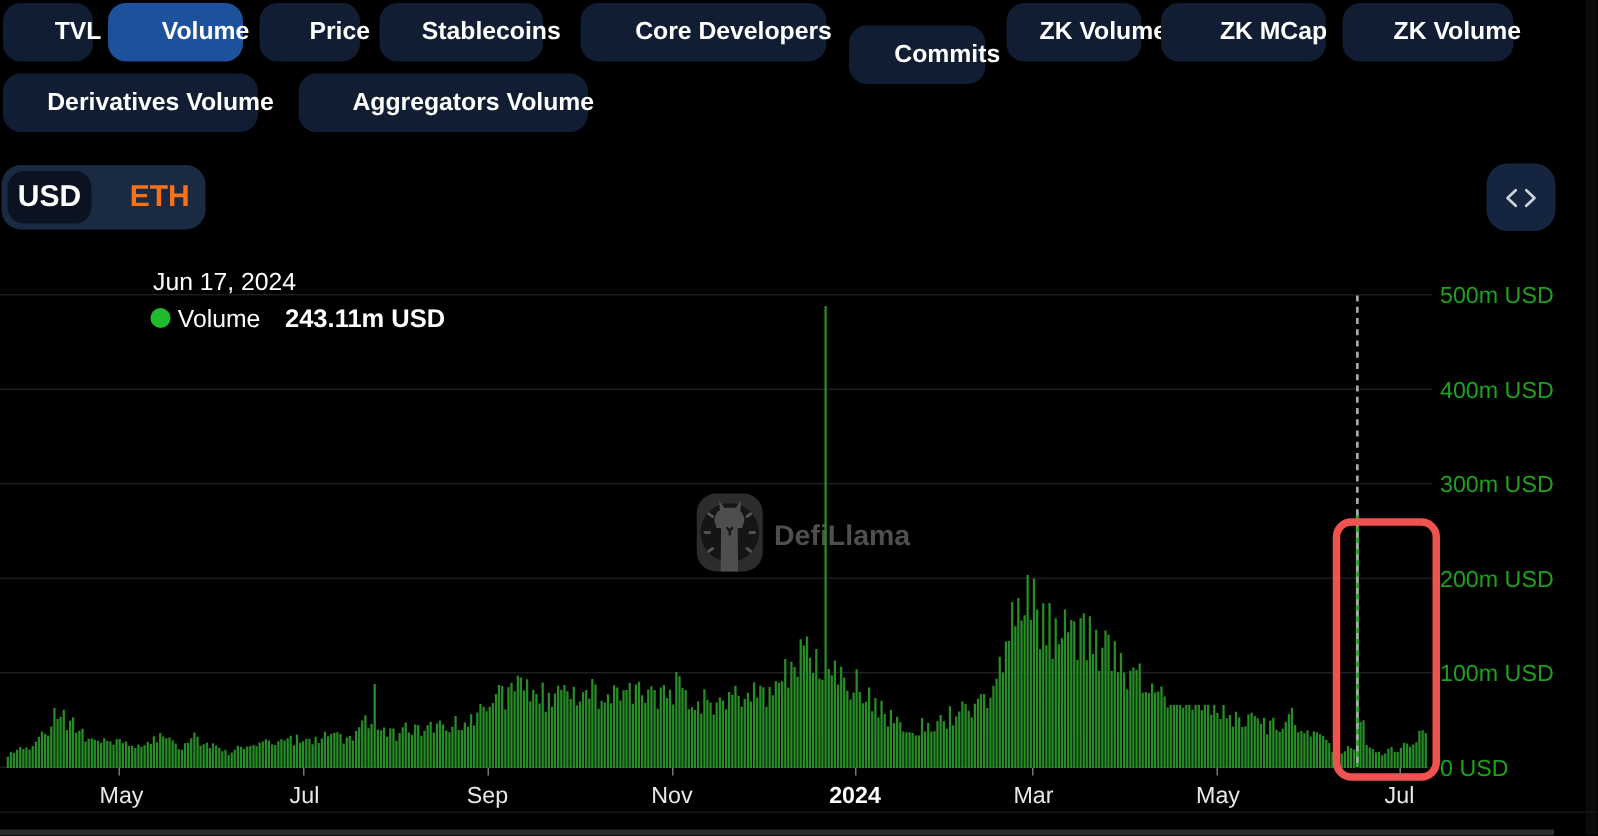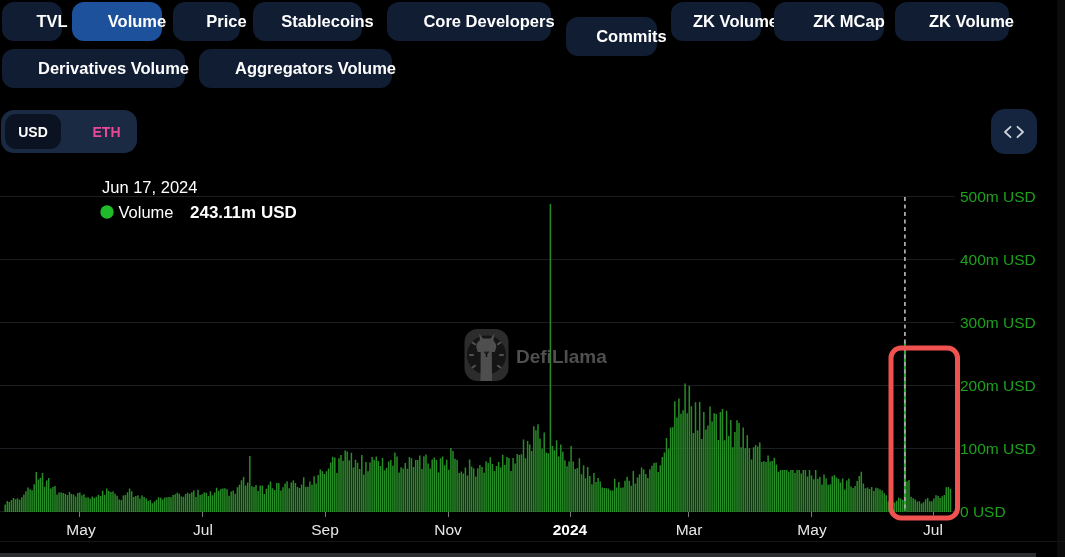--- a/index.html
+++ b/index.html
@@ -5,23 +5,23 @@
   html,body { width:1065px; height:557px; background:#000; overflow:hidden;
     font-family:"Liberation Sans", sans-serif; }
   .page { position:relative; width:1065px; height:557px; background:#000; }
   .btn { position:absolute; top:2px; height:39px; display:flex; align-items:center;
     justify-content:center; background:#101d33; border-radius:12px; color:#fff;
     font-weight:bold; font-size:16.5px; white-space:nowrap;padding-left:40px; }
   .btn.active { background:#1d519c; }
   .toggle { position:absolute; left:1px; top:110px; width:136px; height:43px;
     background:#1a2a43; border-radius:13px; }
   .seg { position:absolute; height:35px; top:4px; border-radius:11px; display:flex;
-    align-items:center; justify-content:center; font-weight:bold; font-size:14px; }
+    align-items:center; justify-content:center; font-weight:bold; font-size:20px; }
   .seg.sel { left:4px; width:56px; background:#0b1322; color:#fff; }
-  .seg.un { left:78px; width:55px; color:#ec4899; }
+  .seg.un { left:78px; width:55px; color:#f97316; }
   .codebtn { position:absolute; left:991px; top:109px; width:46px; height:45px;
     background:#152540; border-radius:14px; }
   svg { position:absolute; left:0; top:0; }
   .sbv { position:absolute; right:0; top:0; width:8px; height:557px; background:#0b0b0b; }
   .sbl { position:absolute; left:0; top:541px; width:1065px; height:1px; background:#141414; }
   .sbh { position:absolute; left:0; top:553px; width:1036px; height:4px; background:#2b2d2e; }
 </style></head>
 <body>
 <div class="page">
 <svg width="1065" height="557" viewBox="0 0 1065 557">
@@ -88,21 +88,21 @@
 <div class="row1">
   <div class="btn" style="left:2px;width:60px;">TVL</div>
   <div class="btn active" style="left:72px;width:90px;">Volume</div>
   <div class="btn" style="left:173px;width:67px;">Price</div>
   <div class="btn" style="left:253px;width:109px;">Stablecoins</div>
   <div class="btn" style="left:387px;width:164px;">Core Developers</div>
   <div class="btn" style="left:566px;width:91px;margin-top:15px;">Commits</div>
   <div class="btn" style="left:670.5px;width:90px;">ZK Volume</div>
   <div class="btn" style="left:774px;width:110px;">ZK MCap</div>
   <div class="btn" style="left:894.5px;width:114px;">ZK Volume</div>
-  <div class="btn" style="left:2px;top:49px;width:183px;">Derivatives Volume</div>
+  <div class="btn" style="left:2px;top:49px;width:170px;">Derivatives Volume</div>
   <div class="btn" style="left:199px;top:49px;width:193px;">Aggregators Volume</div>
 </div>
 <div class="toggle">
   <div class="seg sel">USD</div>
   <div class="seg un">ETH</div>
 </div>
 <div class="codebtn"><svg width="46" height="45" viewBox="0 0 46 45" style="position:static">
         <g stroke="#ccd3da" stroke-width="1.8" fill="none" stroke-linecap="round" stroke-linejoin="round">
           <path d="M19.5 17.8 L14 23 L19.5 28.2"></path>
           <path d="M26.5 17.8 L32 23 L26.5 28.2"></path>

